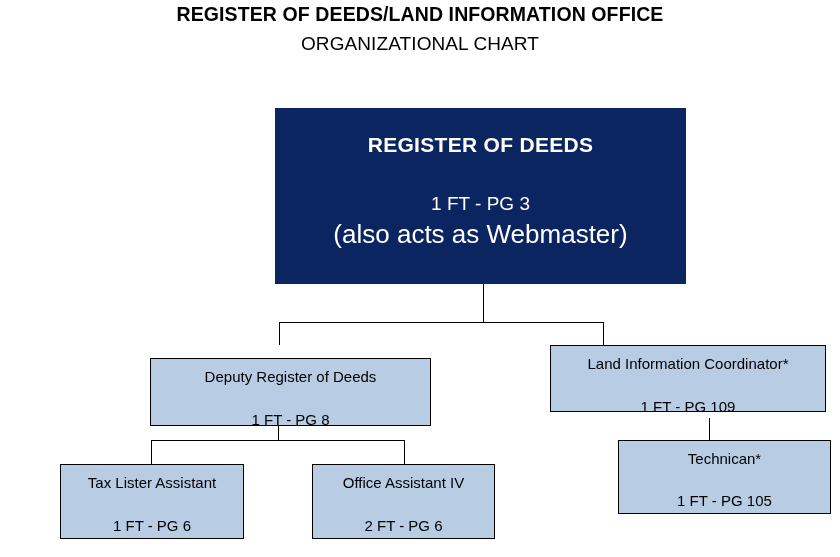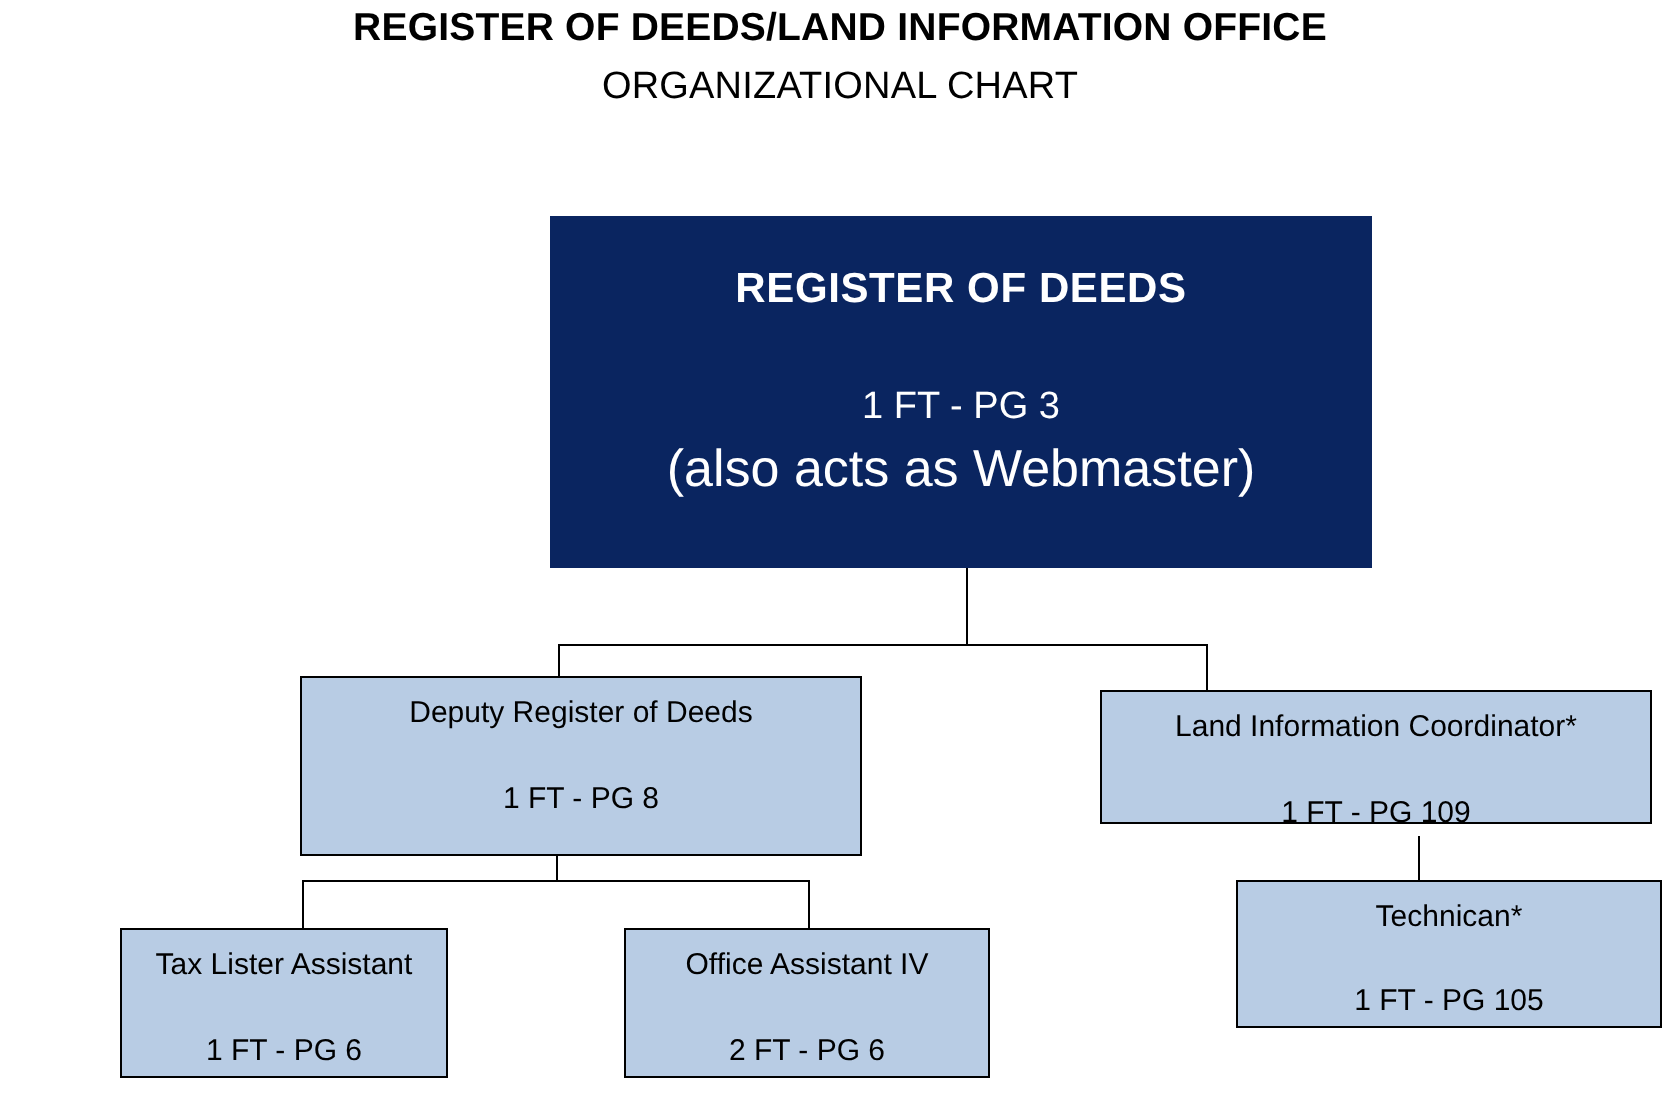--- a/index.html
+++ b/index.html
@@ -117,31 +117,31 @@
   <div class="line line-v" style="left:404px; top:440px; height:24px;"></div>
 
   <div class="line line-v" style="left:709px; top:418px; height:22px;"></div>
 
   <div class="node node-root" style="left:275px; top:108px; width:411px; height:176px;">
     <div class="root-title">REGISTER OF DEEDS</div>
     <div class="root-detail">1 FT - PG 3</div>
     <div class="root-note">(also acts as Webmaster)</div>
   </div>
 
-  <div class="node node-sub" style="left:150px; top:338px; width:281px; height:90px;">
+  <div class="node node-sub" style="left:150px; top:358px; width:281px; height:68px;">
     <div class="sub-title">Deputy Register of Deeds</div>
     <div class="sub-detail">1 FT - PG 8</div>
   </div>
 
   <div class="node node-sub" style="left:550px; top:345px; width:276px; height:67px;">
     <div class="sub-title">Land Information Coordinator*</div>
     <div class="sub-detail">1 FT - PG 109</div>
   </div>
 
-  <div class="node node-sub" style="left:60px; top:464px; width:164px; height:75px;">
+  <div class="node node-sub" style="left:60px; top:464px; width:184px; height:75px;">
     <div class="sub-title">Tax Lister Assistant</div>
     <div class="sub-detail">1 FT - PG 6</div>
   </div>
 
   <div class="node node-sub" style="left:312px; top:464px; width:183px; height:75px;">
     <div class="sub-title">Office Assistant IV</div>
     <div class="sub-detail">2 FT - PG 6</div>
   </div>
 
   <div class="node node-sub node-tech" style="left:618px; top:440px; width:213px; height:74px;">

